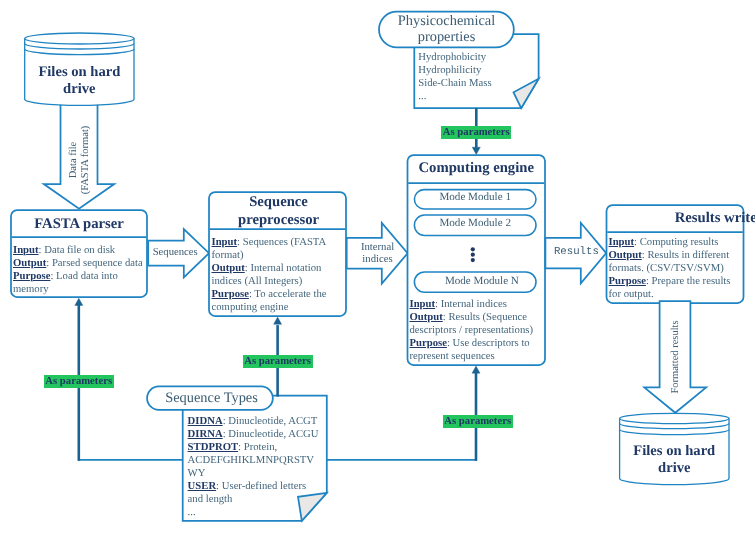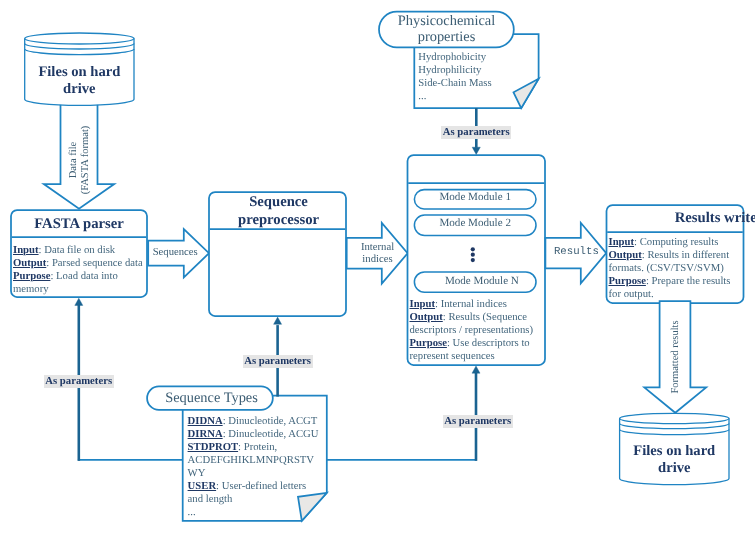--- a/index.html
+++ b/index.html
@@ -3,21 +3,21 @@
 <meta charset="utf-8">
 <style>
   html,body{margin:0;padding:0;background:#ffffff;}
   body{width:755px;height:534px;font-family:"Liberation Serif",serif;-webkit-font-smoothing:antialiased;text-rendering:geometricPrecision;}
   #root{position:relative;width:755px;height:534px;overflow:hidden;background:#ffffff;}
   svg.layer{position:absolute;left:0;top:0;width:755px;height:534px;}
   .txt{position:absolute;color:#44677e;font-size:10.7px;line-height:13.1px;overflow-wrap:anywhere;}
   .store-label{position:absolute;color:#1f3864;font-weight:bold;text-align:center;font-size:14.6px;line-height:17.3px;}
   .node-title{position:absolute;color:#1f3864;font-weight:bold;text-align:center;font-size:14.7px;line-height:17.7px;}
   .edge-label{position:absolute;color:#3c5d73;font-size:10.7px;line-height:13px;text-align:center;}
-  .edge-label-b{position:absolute;color:#1f3864;font-weight:bold;font-size:10.7px;line-height:13px;text-align:center;background:#e5e5e5;}
+  .edge-label-b{position:absolute;color:#1f3864;font-weight:bold;font-size:10.7px;line-height:13px;text-align:center;background:#22c55e;}
   .k{font-weight:bold;text-decoration:underline;color:#1f3864;}
   .module{position:absolute;text-align:center;color:#3c5d73;font-size:11.1px;line-height:13px;}
   .rotbox{position:absolute;color:#3c5d73;font-size:10px;line-height:12.5px;text-align:center;white-space:nowrap;}
   .rotbox>div{position:absolute;left:0;top:0;width:100px;transform-origin:0 0;}
   .note-title{position:absolute;text-align:center;color:#3c5d73;font-size:14.4px;line-height:16.6px;}
 </style>
 </head>
 <body>
 
 <div id="root">
@@ -85,21 +85,27 @@
       <div style="transform:rotate(-90deg) translate(-50px,0px);">(FASTA format)</div>
     </div>
 <div class="node-title" style="left:11px;top:215.7px;width:136px;">FASTA parser</div>
 <div class="txt" style="left:13.0px;top:243.9px;width:133px;font-size:10.7px;line-height:13.1px;">
 <div><span class="k">Input</span><span>: Data file on disk</span></div>
 <div><span class="k">Output</span><span>: Parsed sequence data</span></div>
 <div><span class="k">Purpose</span><span>: Load data into memory</span></div>
 </div>
 <div class="edge-label" style="left:149.2px;top:246.1px;width:52px;">Sequences</div>
 <div class="node-title" style="left:233px;top:194.3px;width:91px;">Sequence preprocessor</div>
+<div class="txt" style="left:211.5px;top:235.5px;width:132px;font-size:10.7px;line-height:13.1px;">
+<div><span class="k">Input</span><span>: Sequences (FASTA format)</span></div>
+<div><span class="k">Output</span><span>: Internal notation indices (All Integers)</span></div>
+<div><span class="k">Purpose</span><span>: To accelerate the computing engine</span></div>
+</div>
 <div class="edge-label" style="left:347.5px;top:240.5px;width:60px;line-height:12.6px;">Internal indices</div>
+<div class="node-title" style="left:407.5px;top:159.9px;width:137.5px;">Computing engine</div>
 <div class="module" style="left:414.4px;top:191.1px;width:121.6px;">Mode Module 1</div>
 <div class="module" style="left:414.4px;top:217.2px;width:121.6px;">Mode Module 2</div>
 <div class="module" style="left:414.4px;top:274.7px;width:135px;">Mode Module N</div>
 <div class="txt" style="left:409.5px;top:297.5px;width:133px;font-size:10.7px;line-height:13.1px;">
 <div><span class="k">Input</span><span>: Internal indices</span></div>
 <div><span class="k">Output</span><span>: Results (Sequence descriptors / representations)</span></div>
 <div><span class="k">Purpose</span><span>: Use descriptors to represent sequences</span></div>
 </div>
 <div class="edge-label" style="left:546.4px;top:246.1px;width:60px;font-family:Liberation Mono, monospace;">Results</div>
 <div class="node-title" style="left:606.5px;top:210.3px;width:137px;padding-left:44px;">Results writer</div>

